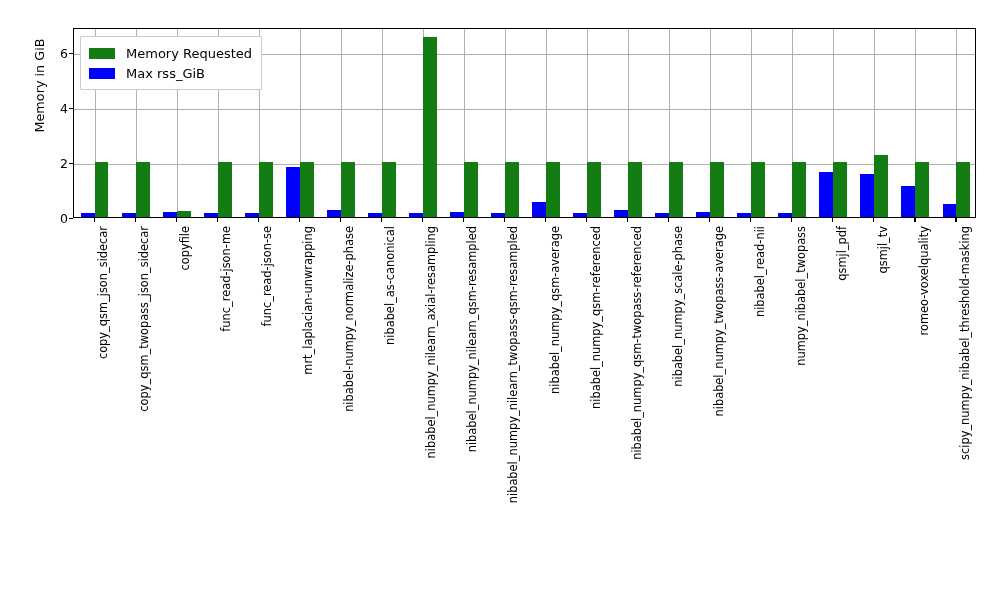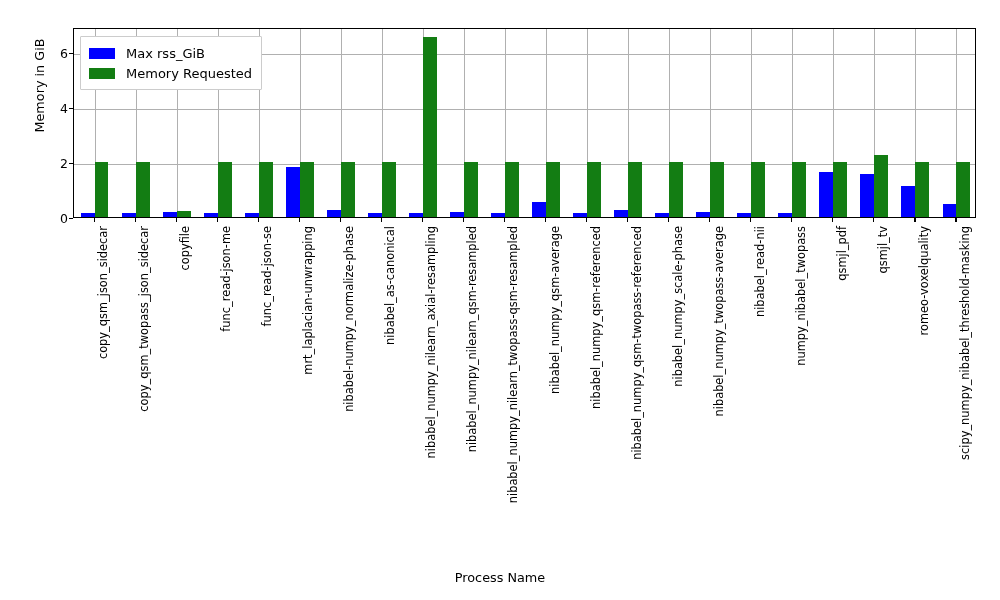--- a/index.html
+++ b/index.html
@@ -302,26 +302,25 @@
       <div class="xtick-label" style="left: 672.659px;">nibabel_numpy_scale-phase</div>
       <div class="xtick-label" style="left: 713.705px;">nibabel_numpy_twopass-average</div>
       <div class="xtick-label" style="left: 754.75px;">nibabel_read-nii</div>
       <div class="xtick-label" style="left: 795.795px;">numpy_nibabel_twopass</div>
       <div class="xtick-label" style="left: 836.841px;">qsmjl_pdf</div>
       <div class="xtick-label" style="left: 877.886px;">qsmjl_tv</div>
       <div class="xtick-label" style="left: 918.932px;">romeo-voxelquality</div>
       <div class="xtick-label" style="left: 959.977px;">scipy_numpy_nibabel_threshold-masking</div>
     </div>
 
-  <div id="xlabel">Process Name</div>
 
   <div id="legend">
+      <div class="legend-row">
+        <span class="legend-swatch" style="background: rgb(19, 125, 19);"></span>
+        <span class="legend-text">Memory Requested</span>
+      </div>
       <div class="legend-row">
         <span class="legend-swatch" style="background: rgb(0, 0, 255);"></span>
         <span class="legend-text">Max rss_GiB</span>
       </div>
-      <div class="legend-row">
-        <span class="legend-swatch" style="background: rgb(19, 125, 19);"></span>
-        <span class="legend-text">Memory Requested</span>
-      </div>
     </div>
 
 </div>
 
 </body></html>

